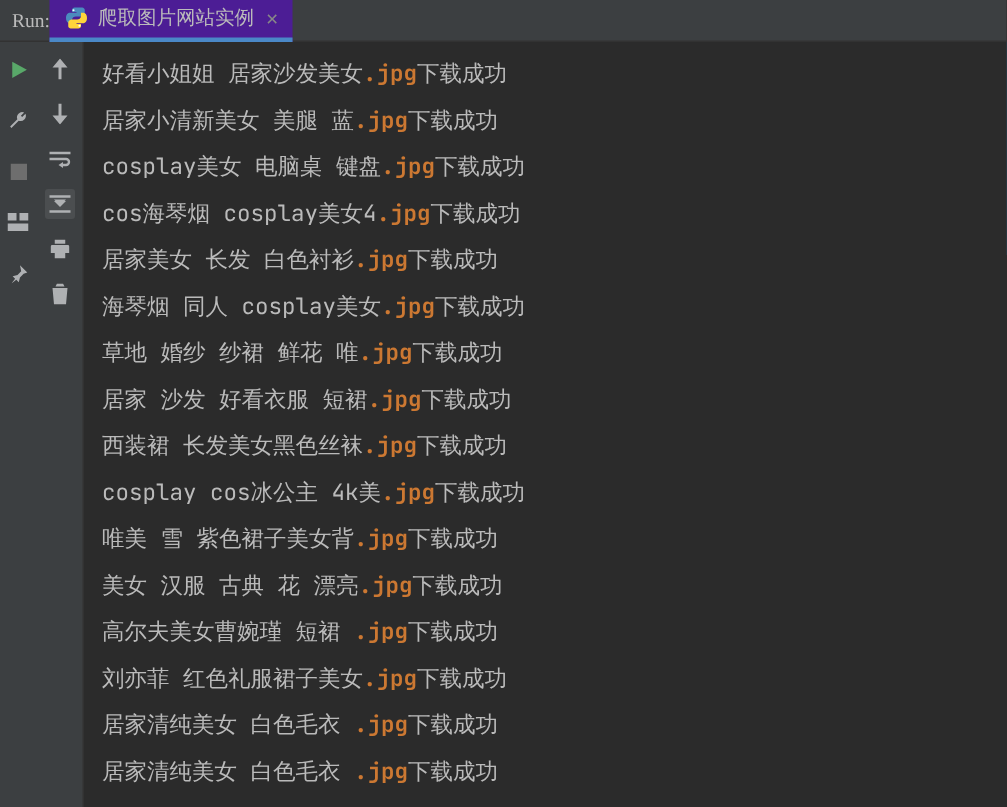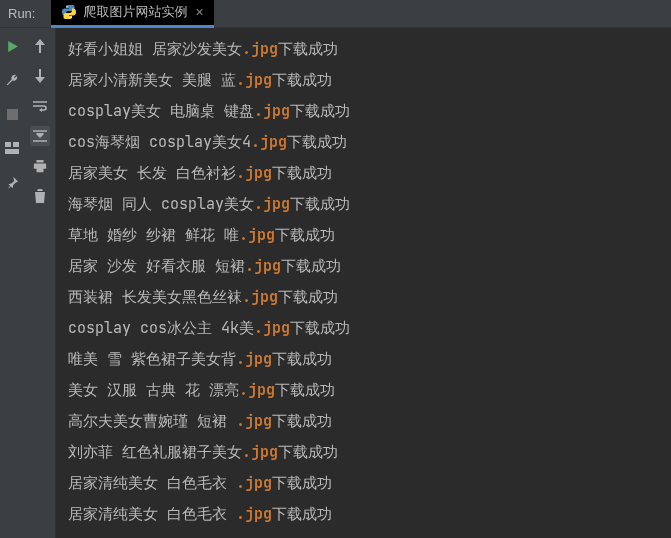--- a/index.html
+++ b/index.html
@@ -18,29 +18,30 @@
     display: flex;
     align-items: center;
     height: 28px;
     background: #3c3f41;
     border-bottom: 1px solid #323232;
     padding-left: 8px;
   }
   .run-label {
     color: #bbbbbb;
     font-size: 13px;
-    margin-right: 16px;
+    margin-right: 0;
+    font-family: Liberation Serif, serif;
   }
   .tab {
     display: flex;
     align-items: center;
     height: 28px;
     padding: 0 10px;
     border-bottom: 3px solid #4a88c7;
-    background: #000000;
+    background: #4c1d95;
   }
   .tab-icon {
     margin-right: 6px;
     display: inline-flex;
   }
   .tab-title {
     color: #bbbbbb;
     font-size: 13px;
   }
   .tab-close {

